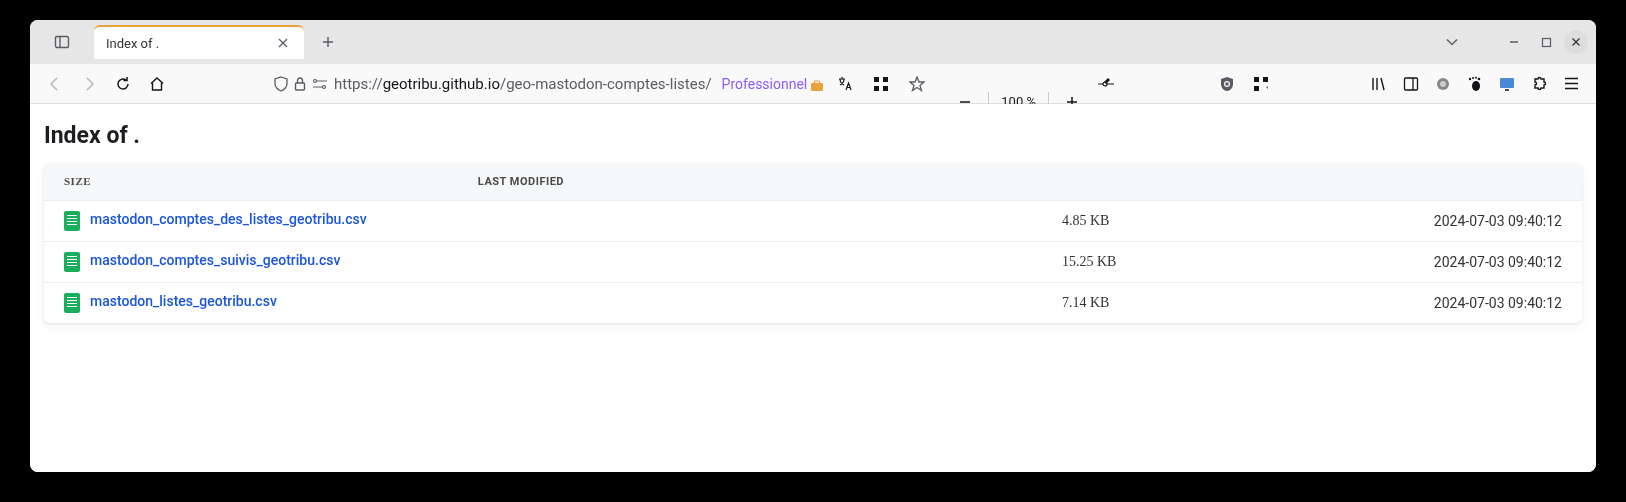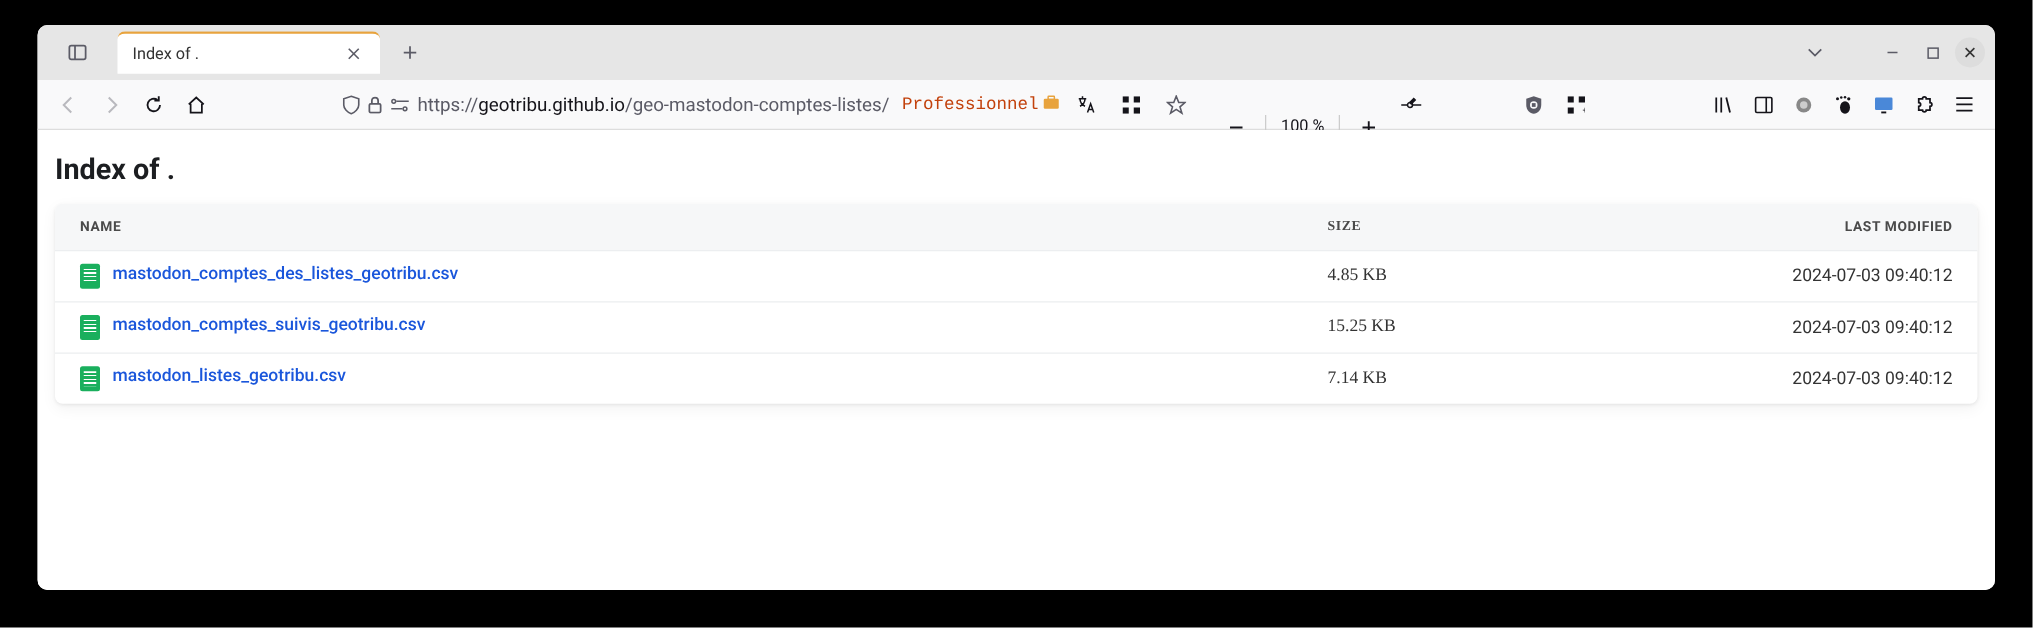--- a/index.html
+++ b/index.html
@@ -19,21 +19,21 @@
     .wc-close { background: #ddd; border-radius: 50%; width: 24px; height: 24px; }
     .wc-dropdown { margin-right: 30px; }
     
     
     .toolbar { background: #f9f9fa; height: 40px; display: flex; align-items: center; padding: 12px 10px; border-bottom: 1px solid #ddd; gap: 4px; }
     .tb-btn { width: 30px; height: 30px; display: flex; align-items: center; justify-content: center; border-radius: 4px; color: #5b5b66; }
     .tb-btn.disabled { opacity: 0.4; }
     .url-bar { flex: 0 0 auto; display: flex; align-items: center; height: 32px; padding: 0 8px; margin: 0 6px; gap: 6px; }
     .url-text { font-size: 15px; color: #5b5b66; }
     .url-text .host { color: #15141a; }
-    .context-label { color: #c2410c; font-size: 14px; display: flex; align-items: flex-start; gap: 3px; margin-left: 4px; font-family: Liberation Mono, monospace; }
+    .context-label { color: #8b5cf6; font-size: 14px; display: flex; align-items: flex-end; gap: 3px; margin-left: 4px; }
     .tb-sep { width: 1px; height: 20px; background: #ccc; margin: 0 4px; }
     .zoom-group { display: flex; align-items: center; gap: 4px; margin-top: 36px; }
     .zoom-text { font-size: 13px; color: #15141a; padding: 0 4px; }
     .tb-right { margin-left: auto; display: flex; align-items: center; gap: 2px; }
     .tb-spacer { flex: 1; }
     
     
     .page { flex: 1; background: #fff; padding: 18px 14px; overflow: auto; }
     .page h1 { font-size: 23px; font-weight: 700; color: #1c1e21; margin-bottom: 14px; }
     .listing { background: #fff; border-radius: 6px; box-shadow: 0 1px 3px rgba(0,0,0,0.08), 0 4px 12px rgba(0,0,0,0.05); overflow: hidden; }
@@ -266,21 +266,20 @@
             <line x1="1" y1="11.5" x2="14" y2="11.5"></line>
           </svg>
       </div>
     </div>
   </div>
 
   <div class="page">
     <h1>Index of .</h1>
     <div class="listing">
       <div class="listing-header">
-        <div class="col-name">Name</div>
         <div class="col-size">Size</div>
         <div class="col-modified">Last Modified</div>
       </div>
       <div class="listing-row">
         <div class="col-name">
           <div class="file-icon"></div>
           <a href="#" class="file-link">mastodon_comptes_des_listes_geotribu.csv</a>
         </div>
         <div class="col-size">4.85 KB</div>
         <div class="col-modified">2024-07-03 09:40:12</div>

